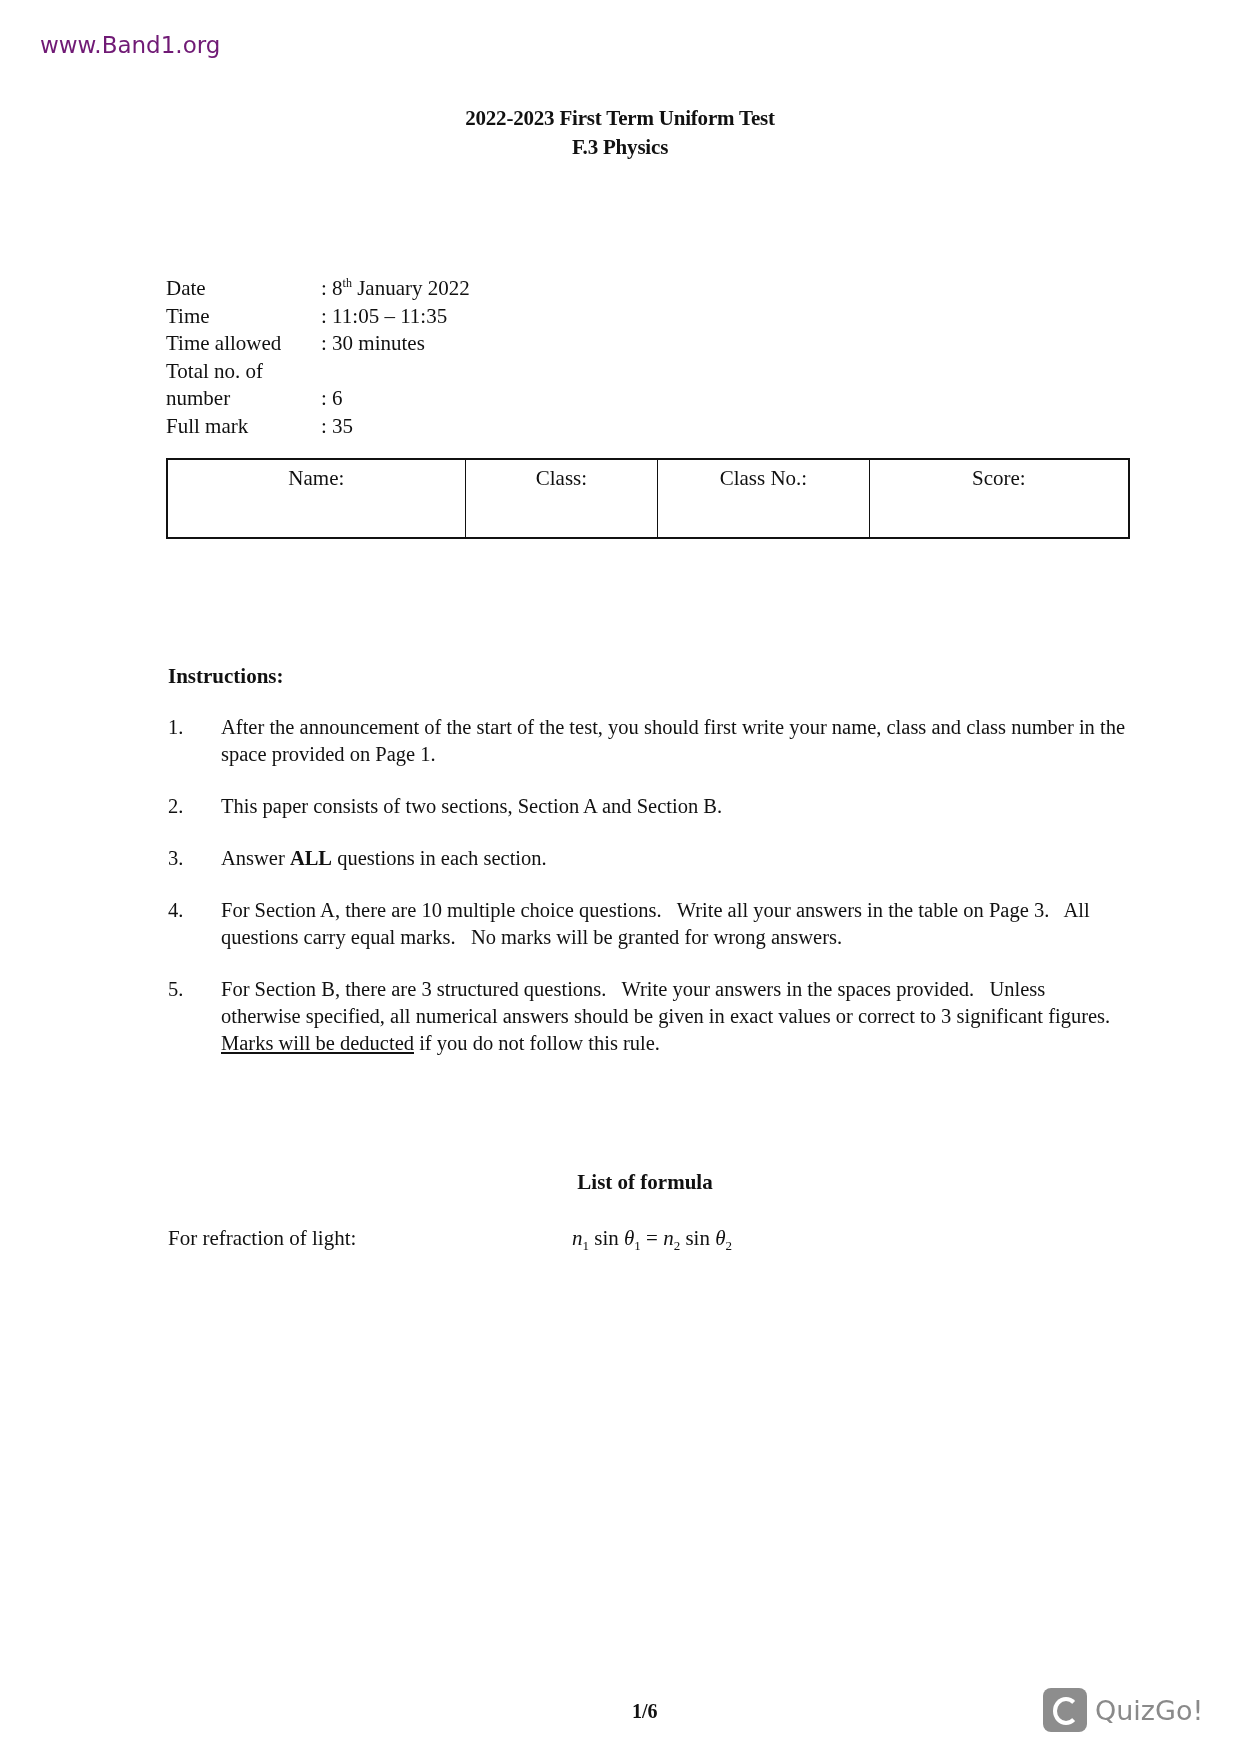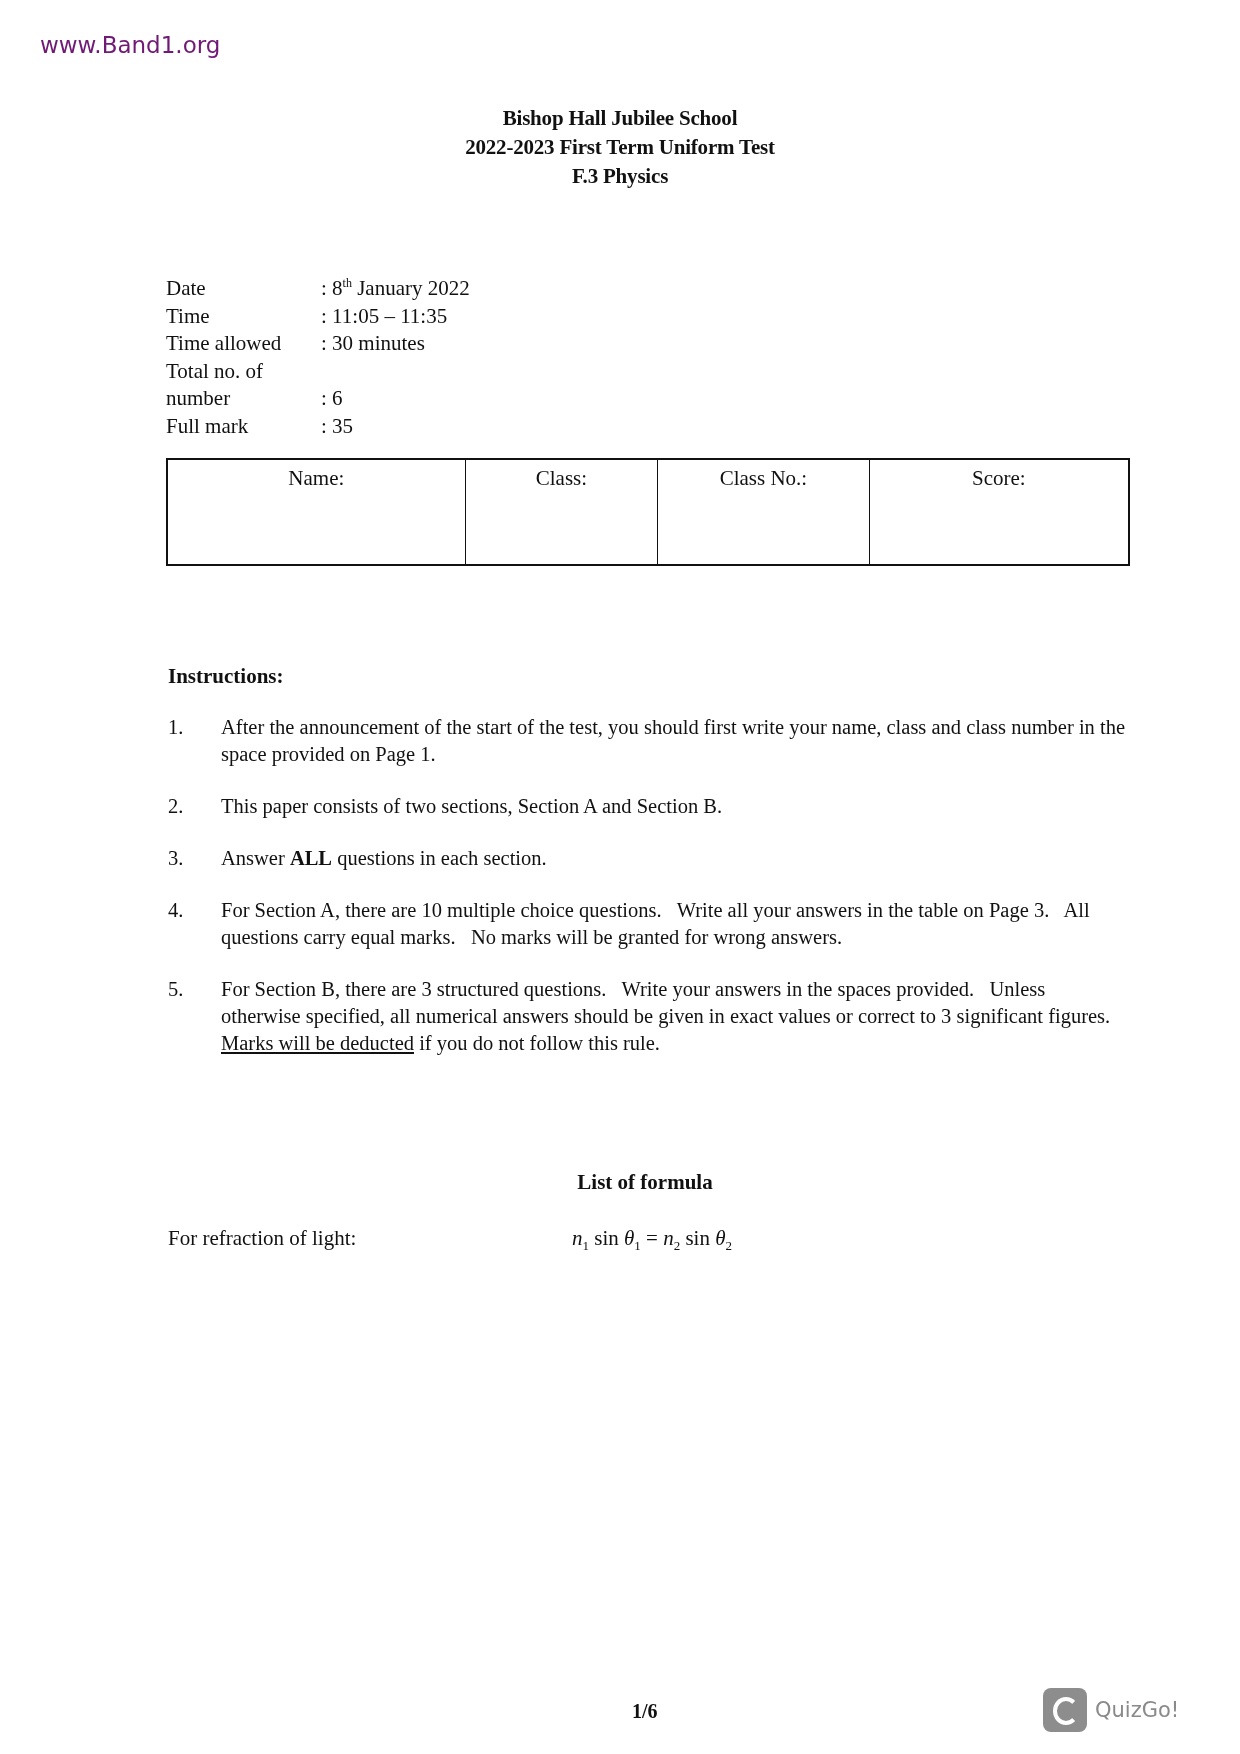--- a/index.html
+++ b/index.html
@@ -6,50 +6,49 @@
   body { width:1240px; height:1754px; position:relative; overflow:hidden; color:#111;
          font-family:"Liberation Serif", "DejaVu Serif", serif; }
   .watermark { position:absolute; left:40px; top:32px; font-family:"DejaVu Sans", sans-serif;
                font-size:23px; color:#701a75; }
   .header { position:absolute; left:0; width:1240px; top:104px; text-align:center; font-weight:bold;
             font-size:21px; line-height:29px; letter-spacing:-0.2px; }
   .info { position:absolute; left:166px; top:270px; font-size:21px; line-height:27.5px; }
   .info-row { display:flex;align-items:flex-end; }
   .info-label { width:155px; }
   .info-value sup { font-size:12px; }
-  table.idbox { position:absolute; left:166px; top:458px; width:964px; height:108px;
+  table.idbox { position:absolute; left:166px; top:458px; width:964px; height:81px;
                 border-collapse:collapse; border:2px solid #111; }
   table.idbox td { border:1.5px solid #111; vertical-align:top; text-align:center;
                    font-size:21px; padding-top:6px; }
   .instr-title { position:absolute; left:168px; top:664px; font-size:21px; font-weight:bold; }
   .instr { position:absolute; left:168px; top:714px; width:960px; font-size:20.5px; line-height:27px; }
   .item { display:flex; margin-bottom:25px; }
   .item .num { width:42px; flex:none; }
   .item .txt { flex:1;margin-left:11px; }
   .u { text-decoration:underline; }
   .formula-title { position:absolute; left:0; width:1290px; top:1170px; text-align:center;
                    font-size:21px; font-weight:bold; }
   .formula-label { position:absolute; left:168px; top:1226px; font-size:21px; }
   .formula { position:absolute; left:572px; top:1226px; font-size:21px; }
   .formula i { font-style:italic; }
   .formula sub { font-size:13px; }
   .pagenum { position:absolute; left:632px; top:1700px; font-size:20px; font-weight:bold; }
   .logo { position:absolute; left:1043px; top:1688px; display:flex; align-items:center; }
   .logo-box { width:44px; height:44px; background:#8d8d8d; border-radius:8px; position:relative; }
   .logo-box::after { content:""; position:absolute; left:10px; top:9px; width:18px; height:20px;
                      border:4px solid #fff; border-radius:50%; border-right-color:transparent; }
-  .logo-text { font-family:"DejaVu Sans", sans-serif; font-size:21px; color:#8a8a8a; margin-left:8px; }
+  .logo-text { font-family:"DejaVu Sans", sans-serif; font-size:27px; color:#8a8a8a; margin-left:8px; }
 </style>
 </head>
 <body>
 
 <div class="watermark">www.Band1.org</div>
 
 <div class="header">
-  <div>Bishop Hall Jubilee School</div>
   <div>2022-2023 First Term Uniform Test</div>
   <div>F.3 Physics</div>
 </div>
 
 <div class="info">
   <div class="info-row">
     <span class="info-label">Date</span>
     <span class="info-value"><span>: 8</span><sup>th</sup><span> January 2022</span></span>
   </div>
   <div class="info-row">

